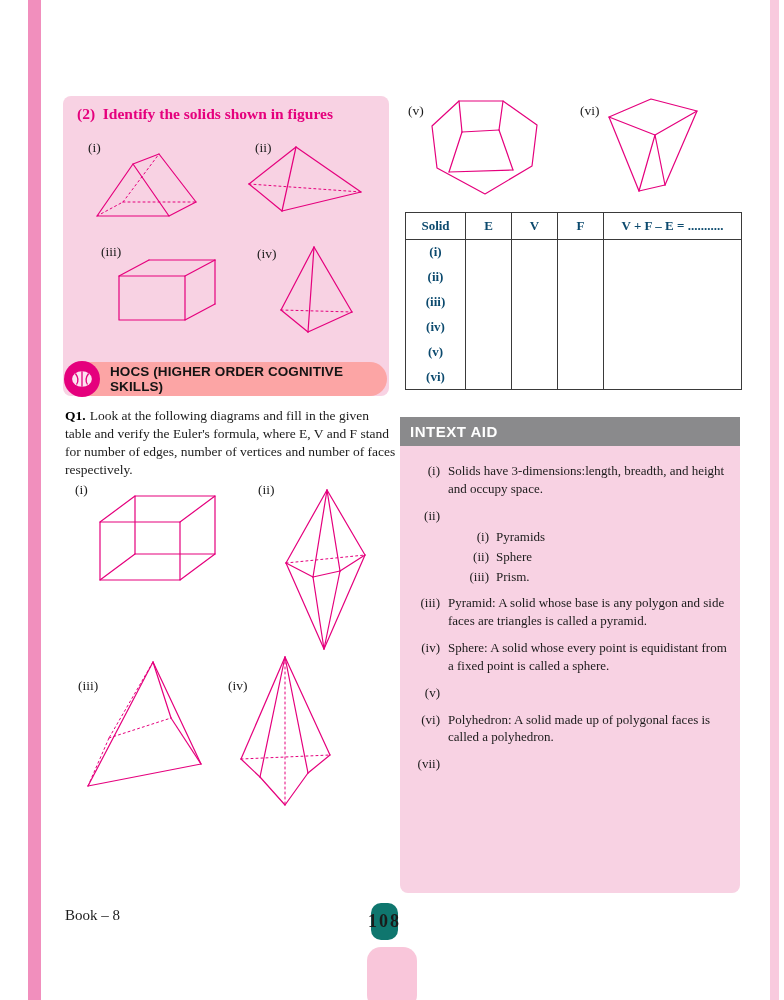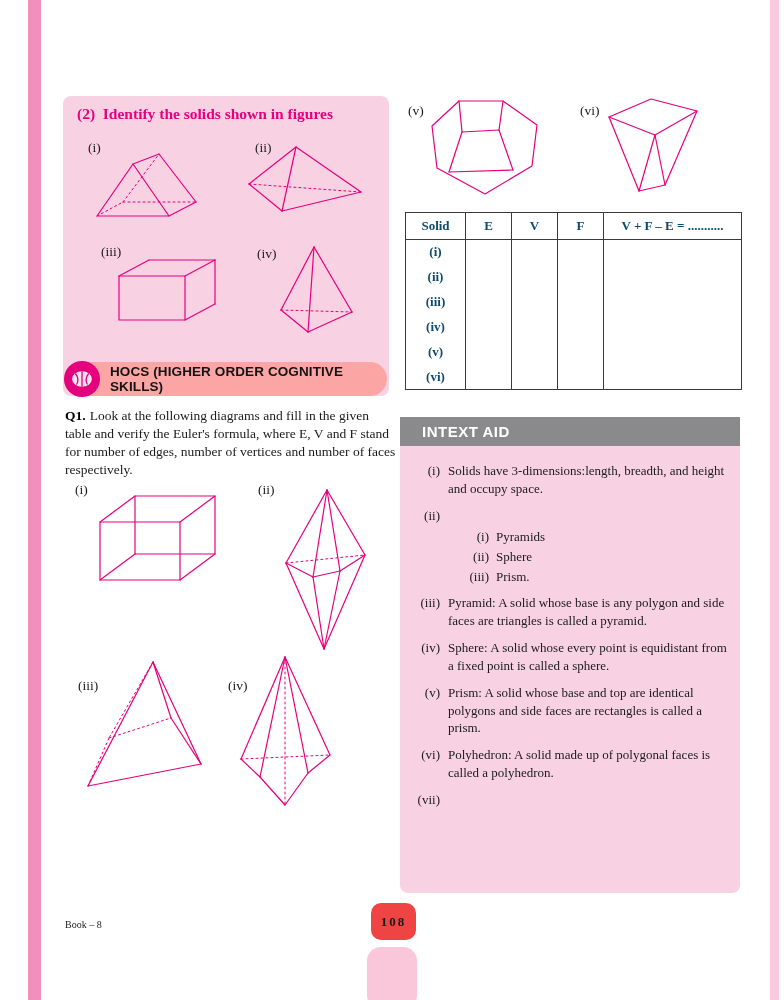--- a/index.html
+++ b/index.html
@@ -36,35 +36,35 @@
   .euler-table { position:absolute; left:405px; top:212px; border-collapse:collapse;
                  border-top:1.2px solid #3a3a3a; border-bottom:1.2px solid #3a3a3a; }
   .euler-table th, .euler-table td { border-left:1px solid #3a3a3a; border-right:1px solid #3a3a3a;
                  font-weight:bold; font-size:13px; color:#0c4a6e; }
   .euler-table thead th { height:27px; border-bottom:1.2px solid #3a3a3a; text-align:center; padding:0 5px; }
   .euler-table tbody td { height:25px; text-align:center; vertical-align:middle; }
   .c-solid { width:60px; } .c-n { width:46px; } .c-res { width:138px; }
 
   .intext-header { position:absolute; left:400px; top:417px; width:340px; height:29px;
                    background:#8a8a8c; color:#ffffff; font-family:"Liberation Sans", sans-serif;
-                   font-weight:bold; font-size:15px; line-height:29px; padding-left:22px;
+                   font-weight:bold; font-size:15px; line-height:29px; padding-left:10px;
                    letter-spacing:0.5px; }
   .intext-box { position:absolute; left:400px; top:446px; width:340px; height:447px;
                 background:#f8d2e3; border-radius:0 0 8px 8px; padding:16px 12px 10px 12px; }
   .aid-item { display:flex; margin-bottom:9px; font-size:13px; line-height:1.38; }
   .aid-label { width:36px; text-align:right; padding-right:8px; flex:none; }
   .aid-text { flex:1; }
   .aid-subs { margin:2px 0 9px 0; }
   .aid-sub { display:flex; margin-left:56px; margin-bottom:4px; font-size:13px; }
   .aid-sub-label { width:28px; text-align:right; padding-right:7px; flex:none; }
 
-  .book-label { position:absolute; left:65px; top:907px; font-size:10px;margin-top:12px; }
-  .page-pill { position:absolute; left:371px; top:903px; width:45px; height:37px;
-               background:#ef4444; border-radius:10px; display:flex; align-items:center;
-               justify-content:center; font-size:13px; font-weight:bold; letter-spacing:2px; }
+  .book-label { position:absolute; left:65px; top:907px; font-size:15px; }
+  .page-pill { position:absolute; left:371px; top:903px; width:27px; height:37px;
+               background:#0f766e; border-radius:10px; display:flex; align-items:center;
+               justify-content:center; font-size:18px; font-weight:bold; letter-spacing:2px; }
   .bottom-tab { position:absolute; left:367px; top:947px; width:50px; height:62px;
                 background:#f9c6da; border-radius:14px; }
 </style>
 </head>
 <body>
 
 <div class="page">
 
   <div class="left-bar"></div>
   <div class="right-bar"></div>
@@ -286,21 +286,20 @@
     <div class="aid-item">
       <span class="aid-label">(iii)</span>
       <span class="aid-text">Pyramid: A solid whose base is any polygon and side faces are triangles is called a pyramid.</span>
     </div>
     <div class="aid-item">
       <span class="aid-label">(iv)</span>
       <span class="aid-text">Sphere: A solid whose every point is equidistant from a fixed point is called a sphere.</span>
     </div>
     <div class="aid-item">
       <span class="aid-label">(v)</span>
-      <span class="aid-text">Prism: A solid whose base and top are identical polygons and side faces are rectangles is called a prism.</span>
     </div>
     <div class="aid-item">
       <span class="aid-label">(vi)</span>
       <span class="aid-text">Polyhedron: A solid made up of polygonal faces is called a polyhedron.</span>
     </div>
     <div class="aid-item">
       <span class="aid-label">(vii)</span>
     </div>
   </div>
 

